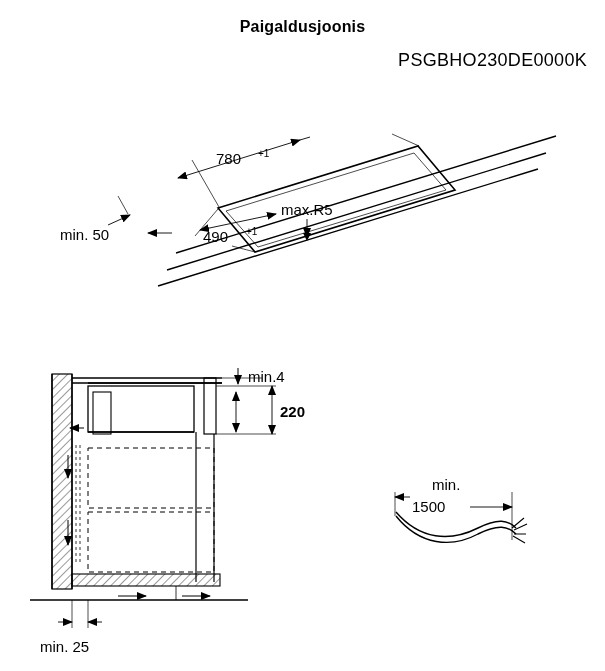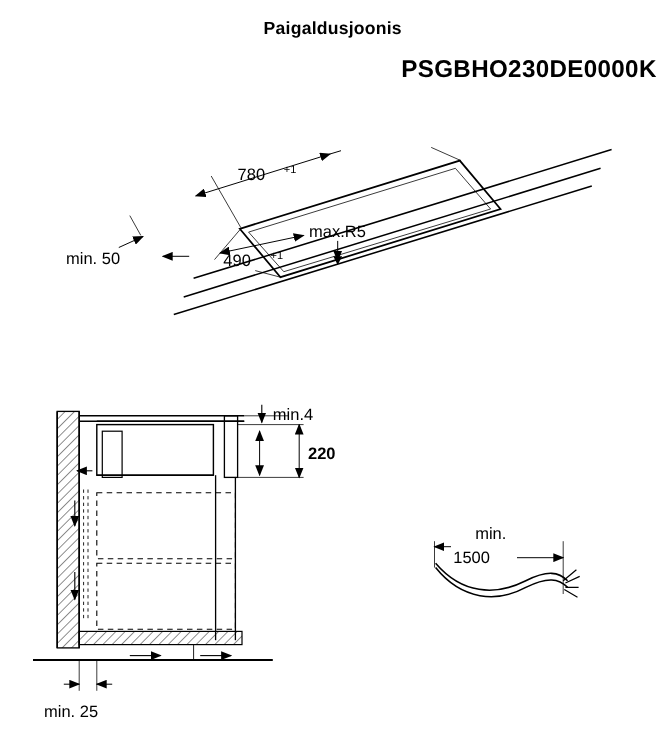--- a/index.html
+++ b/index.html
@@ -26,24 +26,24 @@
     left: 0;
     top: 18px;
     width: 605px;
     text-align: center;
     font-size: 16px;
     font-weight: bold;
     letter-spacing: 0.2px;
   }
   .model {
     position: absolute;
-    right: 8px;
+    right: 18px;
     top: 50px;
-    font-size: 22px;
-    font-weight: bold;
+    font-size: 18px;
+    font-weight: normal;
     letter-spacing: 0.3px;
   }
   svg.diagram {
     position: absolute;
     left: 0;
     top: 0;
     width: 605px;
     height: 671px;
   }
   .lbl {

